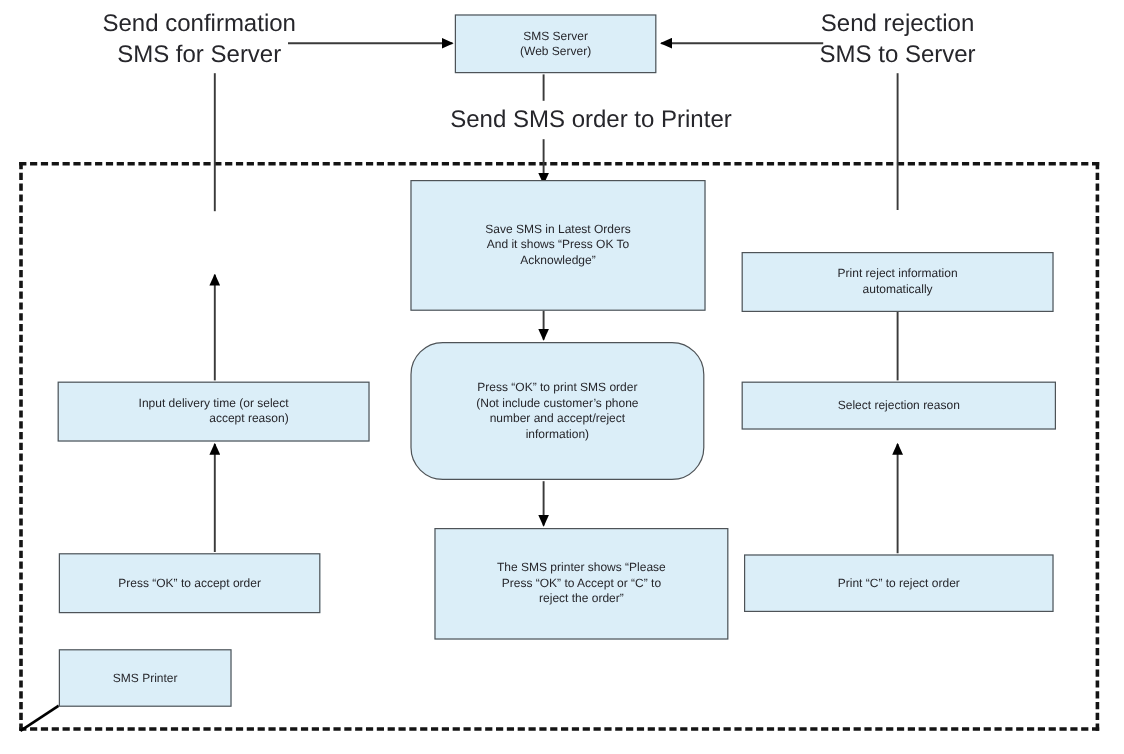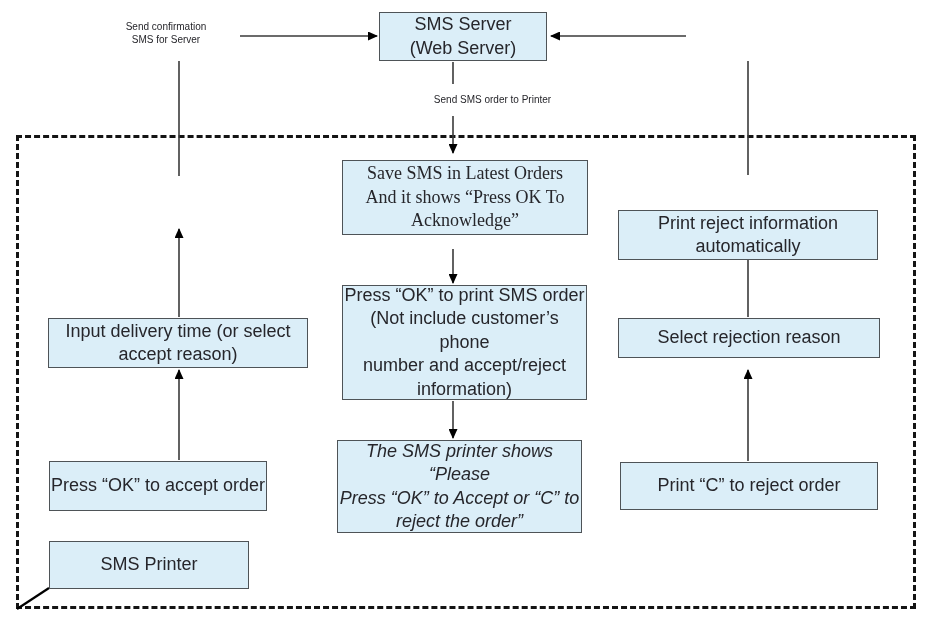--- a/index.html
+++ b/index.html
@@ -22,42 +22,42 @@
     position:absolute;left:16px;top:135px;width:894px;height:468px;
     border:3px dashed #141414;
     z-index:0;
   }
   .node{
     position:absolute;
     background:var(--box-fill);
     border:1.6px solid var(--box-border);
     display:flex;align-items:center;justify-content:center;
     text-align:center;
-    font-size:18px;line-height:1.3;
+    font-size:10px;line-height:1.3;
     white-space:pre-line;
     box-sizing:border-box;
     z-index:2;
   }
   .flabel{
     position:absolute;
     display:flex;align-items:center;justify-content:center;
     text-align:center;
-    font-size:10px;line-height:1.32;
+    font-size:20px;line-height:1.32;
     white-space:pre-line;
     z-index:2;
   }
   
   .n-sms-server{left:379px;top:12px;width:168px;height:49px;}
   .n-print-customer{left:48px;top:177px;width:259px;height:50px;}
-  .n-input-delivery{left:48px;top:318px;width:260px;height:50px;}
+  .n-input-delivery{left:48px;top:318px;width:260px;height:50px;text-align:right;}
   .n-press-ok-accept{left:49px;top:461px;width:218px;height:50px;}
-  .n-sms-printer{left:49px;top:541px;width:200px;height:48px;}
-  .n-save-sms{left:342px;top:160px;width:246px;height:75px;font-family:Liberation Serif, serif;}
-  .n-press-ok-print{left:342px;top:285px;width:245px;height:115px;}
-  .n-printer-shows{left:337px;top:440px;width:245px;height:93px;font-style:italic;}
+  .n-sms-printer{left:49px;top:541px;width:144px;height:48px;}
+  .n-save-sms{left:342px;top:150px;width:246px;height:109px;}
+  .n-press-ok-print{left:342px;top:285px;width:245px;height:115px;border-radius:27px;}
+  .n-printer-shows{left:362px;top:440px;width:245px;height:93px;}
   .n-print-reject{left:618px;top:176px;width:260px;height:50px;margin-top:34px;}
   .n-select-rejection{left:618px;top:318px;width:262px;height:40px;}
   .n-press-c-reject{left:620px;top:462px;width:258px;height:48px;}
   .l-send-confirmation{left:61px;top:11px;width:210px;height:44px;}
   .l-send-rejection{left:643px;top:11px;width:210px;height:44px;}
   .l-send-sms-order{left:360px;top:90px;width:265px;height:20px;}
 </style>
 </head>
 <body>
 
@@ -86,20 +86,22 @@
 
     <line x1="748" y1="61" x2="748" y2="175" stroke="var(--line)" stroke-width="1.6"></line>
     <line x1="748" y1="317" x2="748" y2="228" stroke="var(--line)" stroke-width="1.6" marker-end="url(#ah)"></line>
     <line x1="748" y1="461" x2="748" y2="370" stroke="var(--line)" stroke-width="1.6" marker-end="url(#ah)"></line>
 
     <line x1="49" y1="588" x2="17" y2="609" stroke="#000000" stroke-width="2.2"></line>
   </svg>
 
   <div class="flabel l-send-confirmation">Send confirmation
 SMS for Server</div>
+  <div class="flabel l-send-rejection">Send rejection
+SMS to Server</div>
   <div class="flabel l-send-sms-order">Send SMS order to Printer</div>
 
   <div class="node n-sms-server">SMS Server
 (Web Server)</div>
   <div class="node n-input-delivery">Input delivery time (or select
 accept reason)</div>
   <div class="node n-press-ok-accept">Press “OK” to accept order</div>
   <div class="node n-sms-printer">SMS Printer</div>
   <div class="node n-save-sms">Save SMS in Latest Orders
 And it shows “Press OK To

